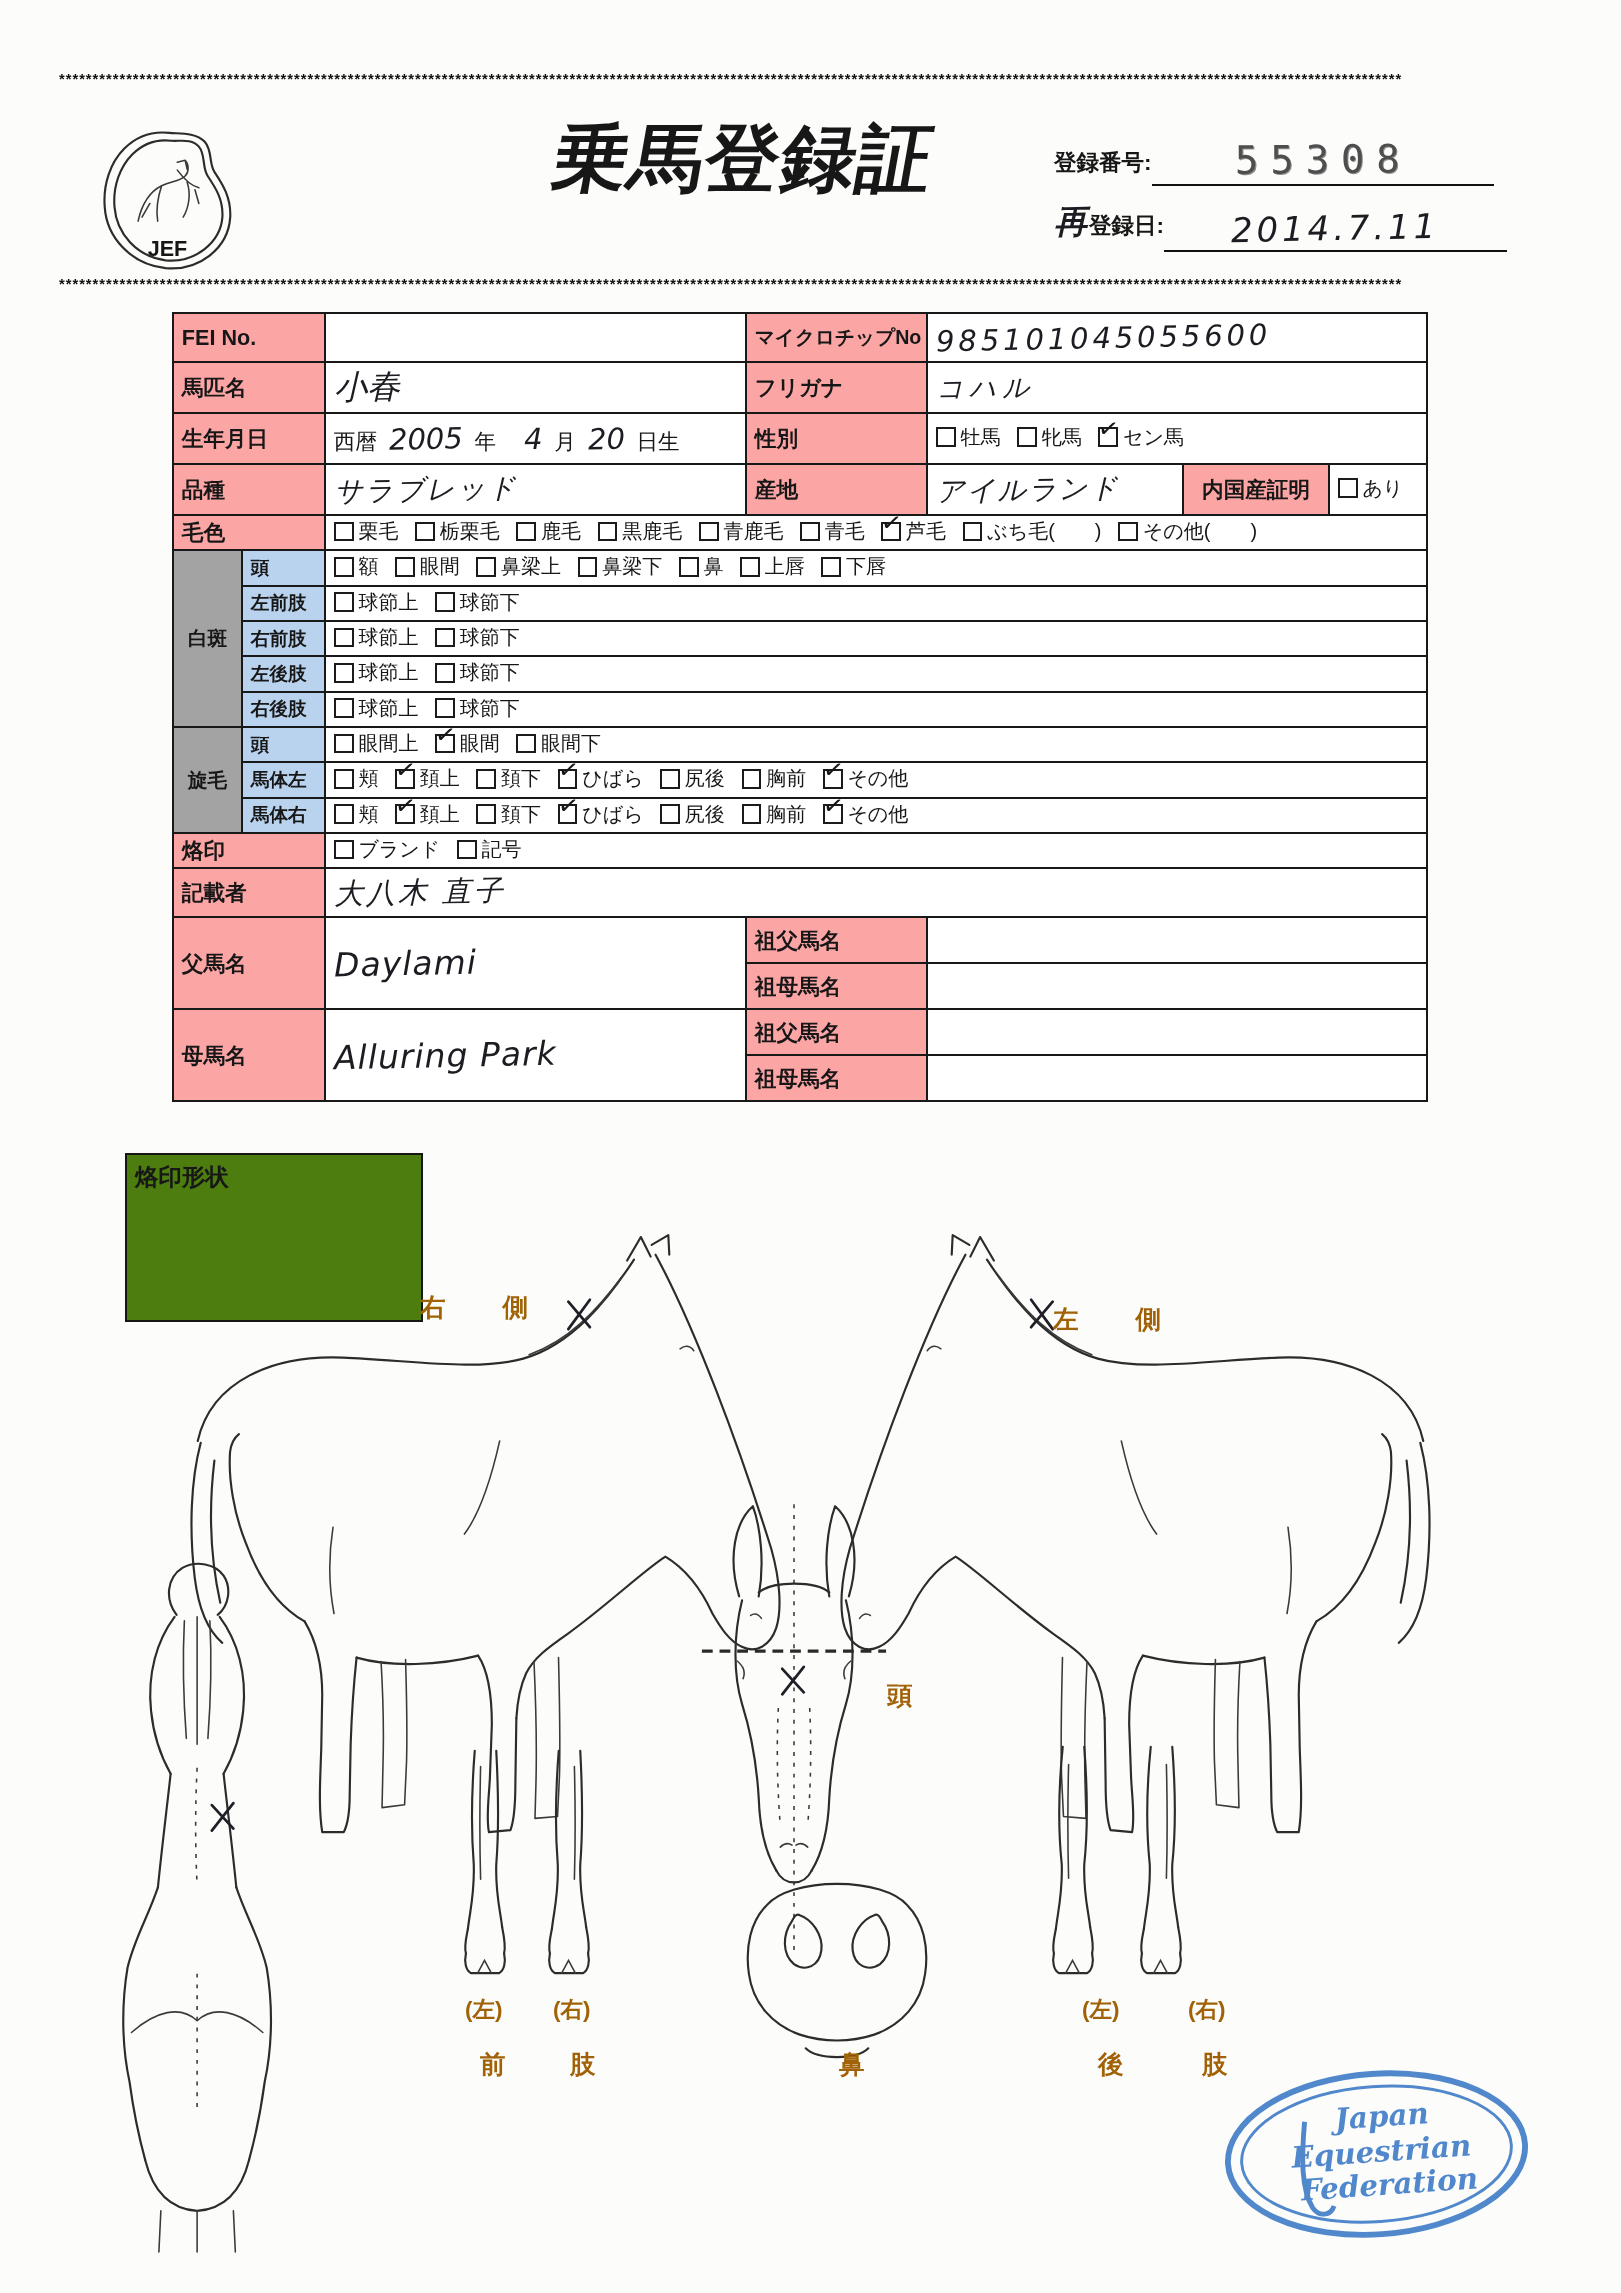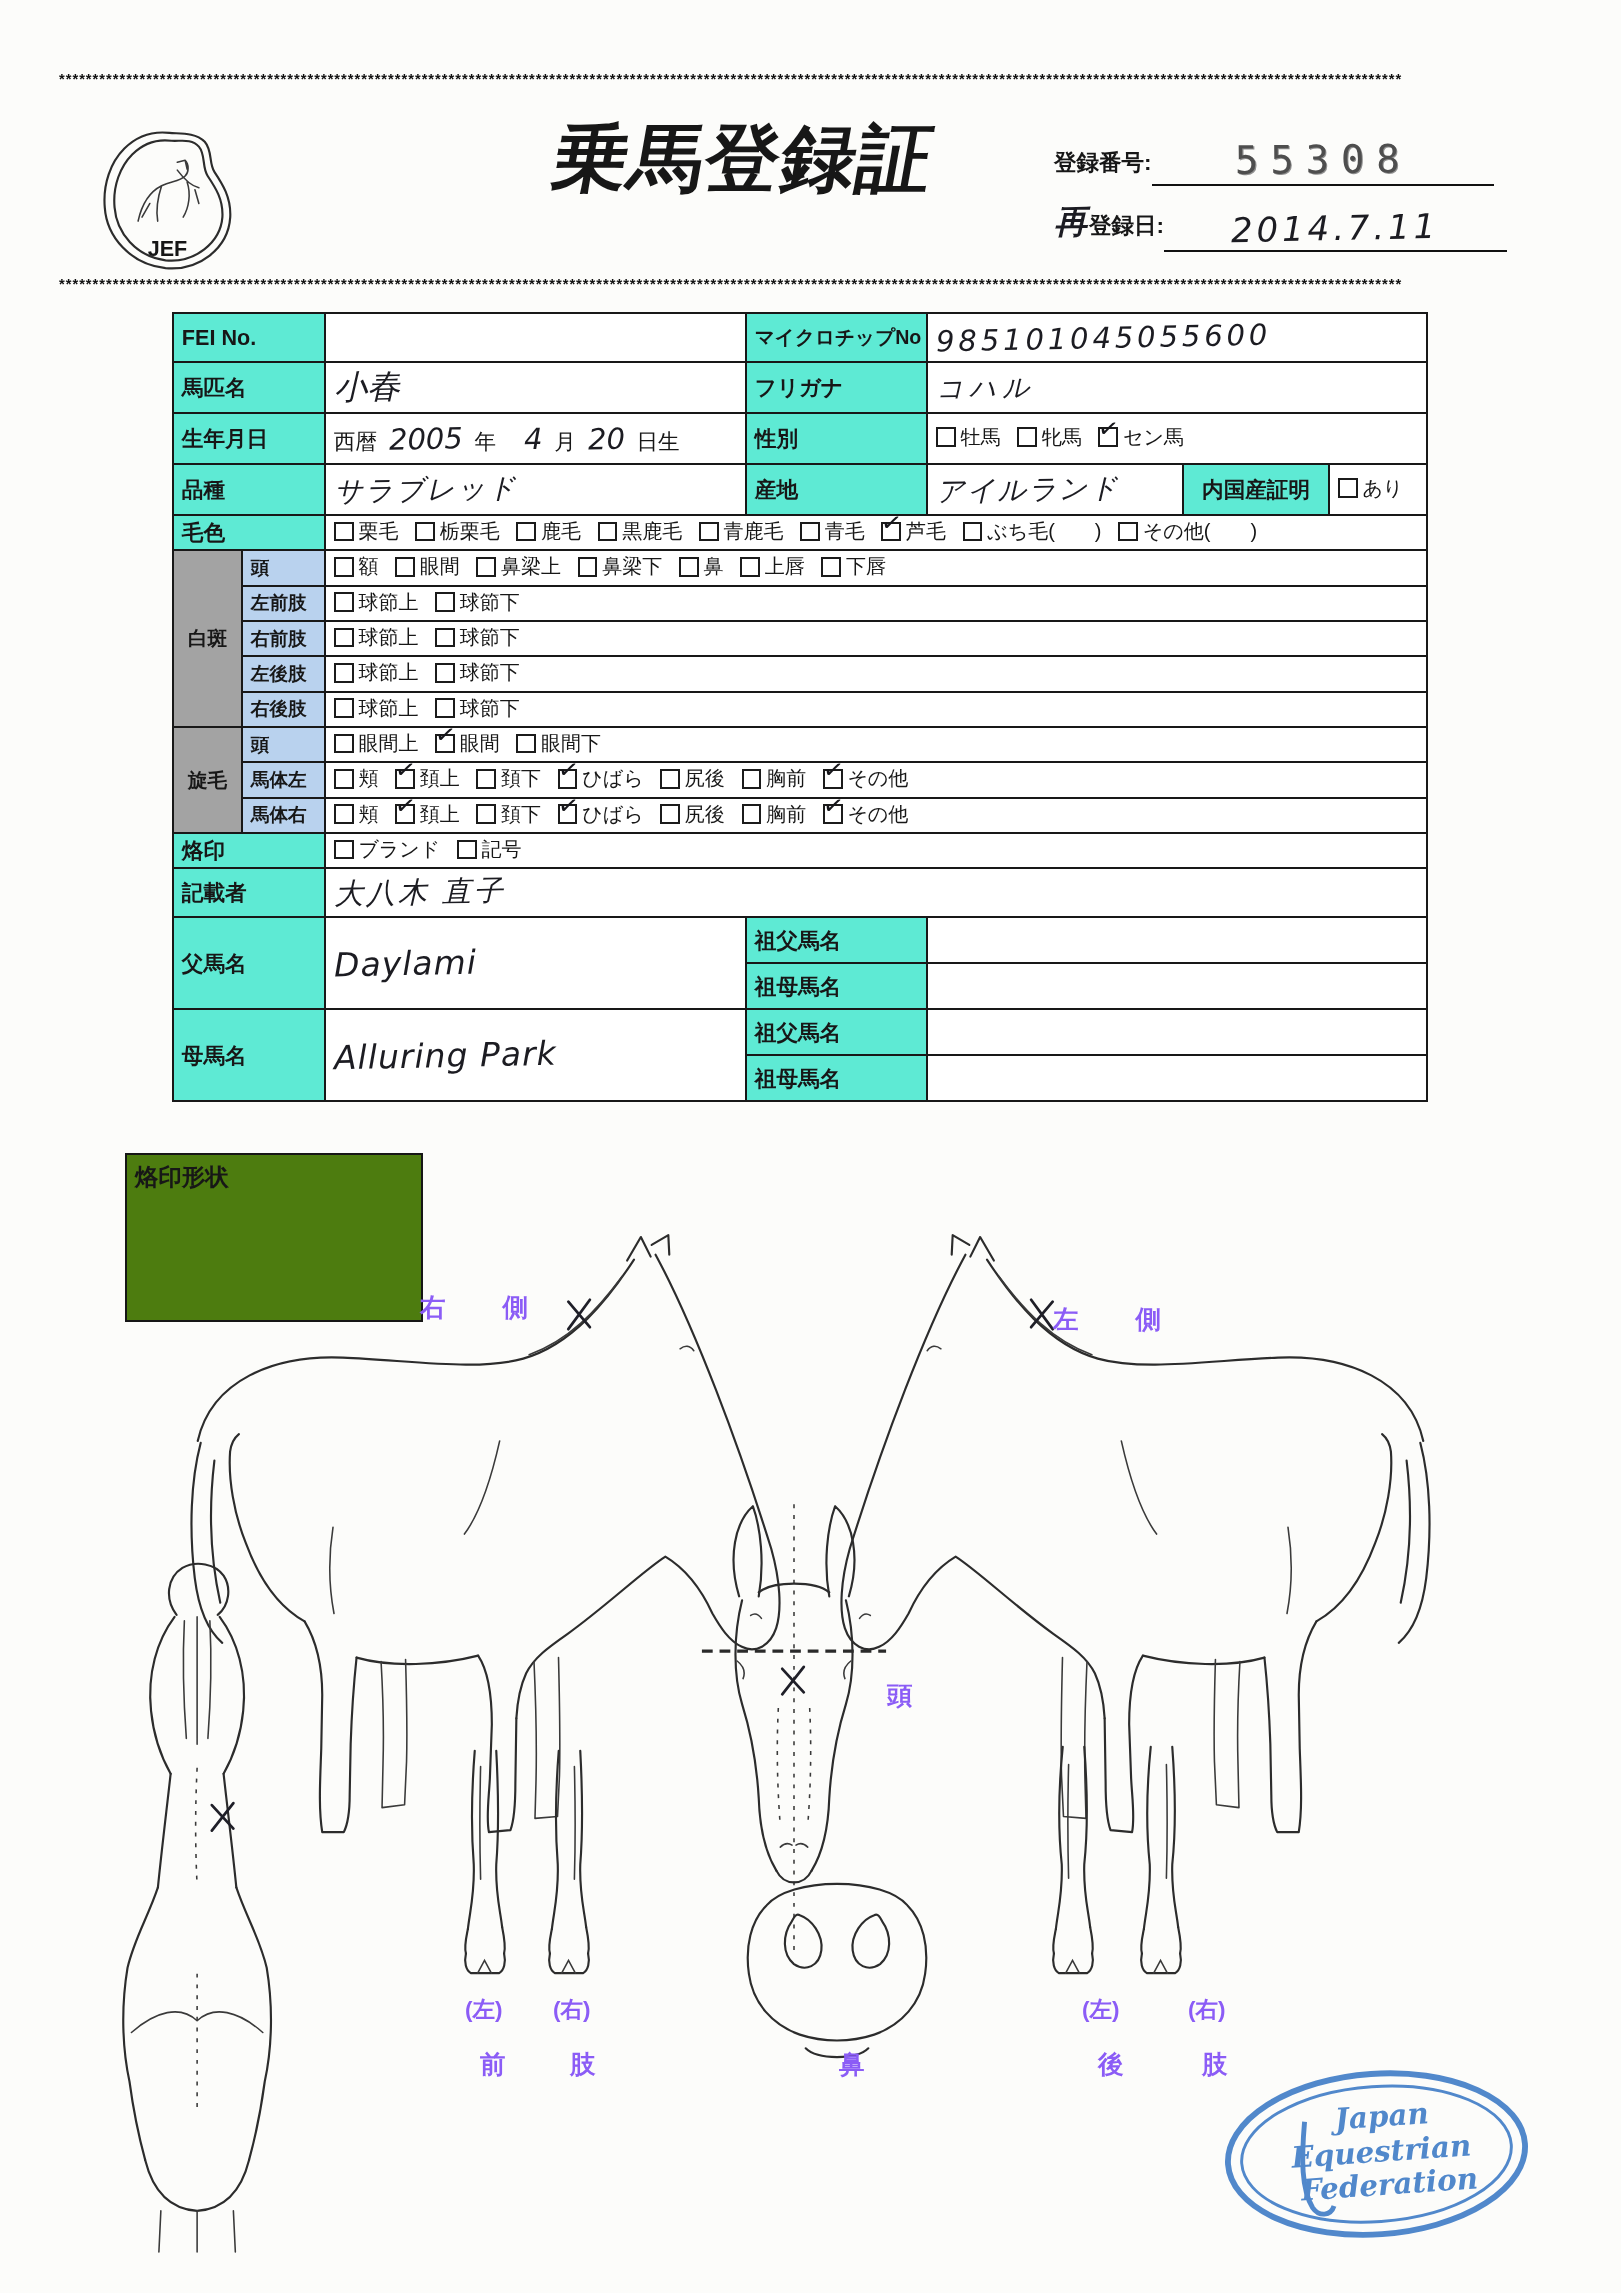--- a/index.html
+++ b/index.html
@@ -24,42 +24,42 @@
   .reglabel{font-size:22.5px;font-weight:700;white-space:nowrap;padding-bottom:7.8px;}
   .fill-line{border-bottom:2.9px solid #111;min-width:323px;text-align:center;padding:0 9.8px 2px 9.8px;}
   .stamped{font-family:"DejaVu Sans Mono",monospace;font-size:39px;letter-spacing:11.8px;
            color:#4e4e4e;text-shadow:1px 1px 0 #909090;transform:rotate(-0.5deg);display:inline-block;}
   .hand{font-family:"DejaVu Sans",sans-serif;font-style:italic;color:#1c1c22;display:inline-block;transform:rotate(-1.2deg);}
   .hand-re{font-size:33px;font-weight:600;margin-right:2px;}
   .hand-date{font-size:34px;letter-spacing:3.9px;}
   
   table.form{position:absolute;left:172px;top:312px;width:1255px;border-collapse:collapse;table-layout:fixed;}
   table.form td{border:2px solid #181818;padding:2px 7.8px;vertical-align:middle;overflow:hidden;}
-  td.lbl{background:#5eead4;font-size:21.6px;font-weight:700;white-space:nowrap;}
+  td.lbl{background:#fca5a5;font-size:21.6px;font-weight:700;white-space:nowrap;}
   td.sublbl{background:#b9d2ee;font-size:18.6px;font-weight:700;white-space:nowrap;padding:2px 3.9px;}
   td.grplbl{background:#a3a3a3;font-size:19.6px;font-weight:700;text-align:center;padding:2px 2px;}
   td.val{background:#fff;font-size:21.6px;}
   .cb-item{display:inline-flex;align-items:center;margin-right:16.7px;white-space:nowrap;}
   .cb-box{position:relative;width:15.7px;height:15.7px;border:2.4px solid #1b1b1b;margin-right:4.9px;flex:none;background:#fff;}
   .tick{position:absolute;left:-2px;top:-12.7px;font-size:24.5px;line-height:1;transform:rotate(9deg);
         color:#15151a;font-weight:700;font-family:"DejaVu Sans",sans-serif;}
   .cb-label{font-size:20px;font-weight:400;}
   .v-name{font-size:33px;}
   .v-chip{font-size:29px;letter-spacing:3.9px;}
   .v-kana{font-size:26.5px;letter-spacing:5.9px;}
   .v-breed{font-size:28px;letter-spacing:2px;}
   .v-writer{font-size:29px;letter-spacing:2.9px;}
   .v-parent{font-size:33px;letter-spacing:1px;}
   .birth-print{font-size:21.6px;font-weight:400;}
   .birth-hand{font-size:29px;margin:0 5.9px;}
   
   .brandbox{position:absolute;left:125px;top:1153px;width:294px;height:165px;border:2.9px solid #161616;background:#4d7c0f;}
   .brandbox span{font-size:23.5px;font-weight:600;margin:5.9px 0 0 7.8px;display:inline-block;}
   
-  .diaglabel{position:absolute;font-size:25.5px;font-weight:600;color:#8b5cf6;white-space:nowrap;}
+  .diaglabel{position:absolute;font-size:25.5px;font-weight:600;color:#a16207;white-space:nowrap;}
   .diaglabel.small{font-size:22.5px;}
   svg.lineart{position:absolute;}
   .ink{stroke:#2c2c2c;stroke-width:2.2;fill:none;stroke-linecap:round;stroke-linejoin:round;}
   .ink-thin{stroke:#3a3a3a;stroke-width:1.6;fill:none;stroke-linecap:round;}
   .ink-x{stroke:#1f1f28;stroke-width:2.8;fill:none;stroke-linecap:round;}
   .ink-dash{stroke:#3a3a3a;stroke-width:1.6;fill:none;stroke-dasharray:4,7;}
   .ink-hdash{stroke:#2a2a2a;stroke-width:3.4;fill:none;stroke-dasharray:11,7;}
   
   .stamp-text{font-family:"DejaVu Serif",serif;font-style:italic;font-weight:700;fill:#3f7cc7;}
 </style>

